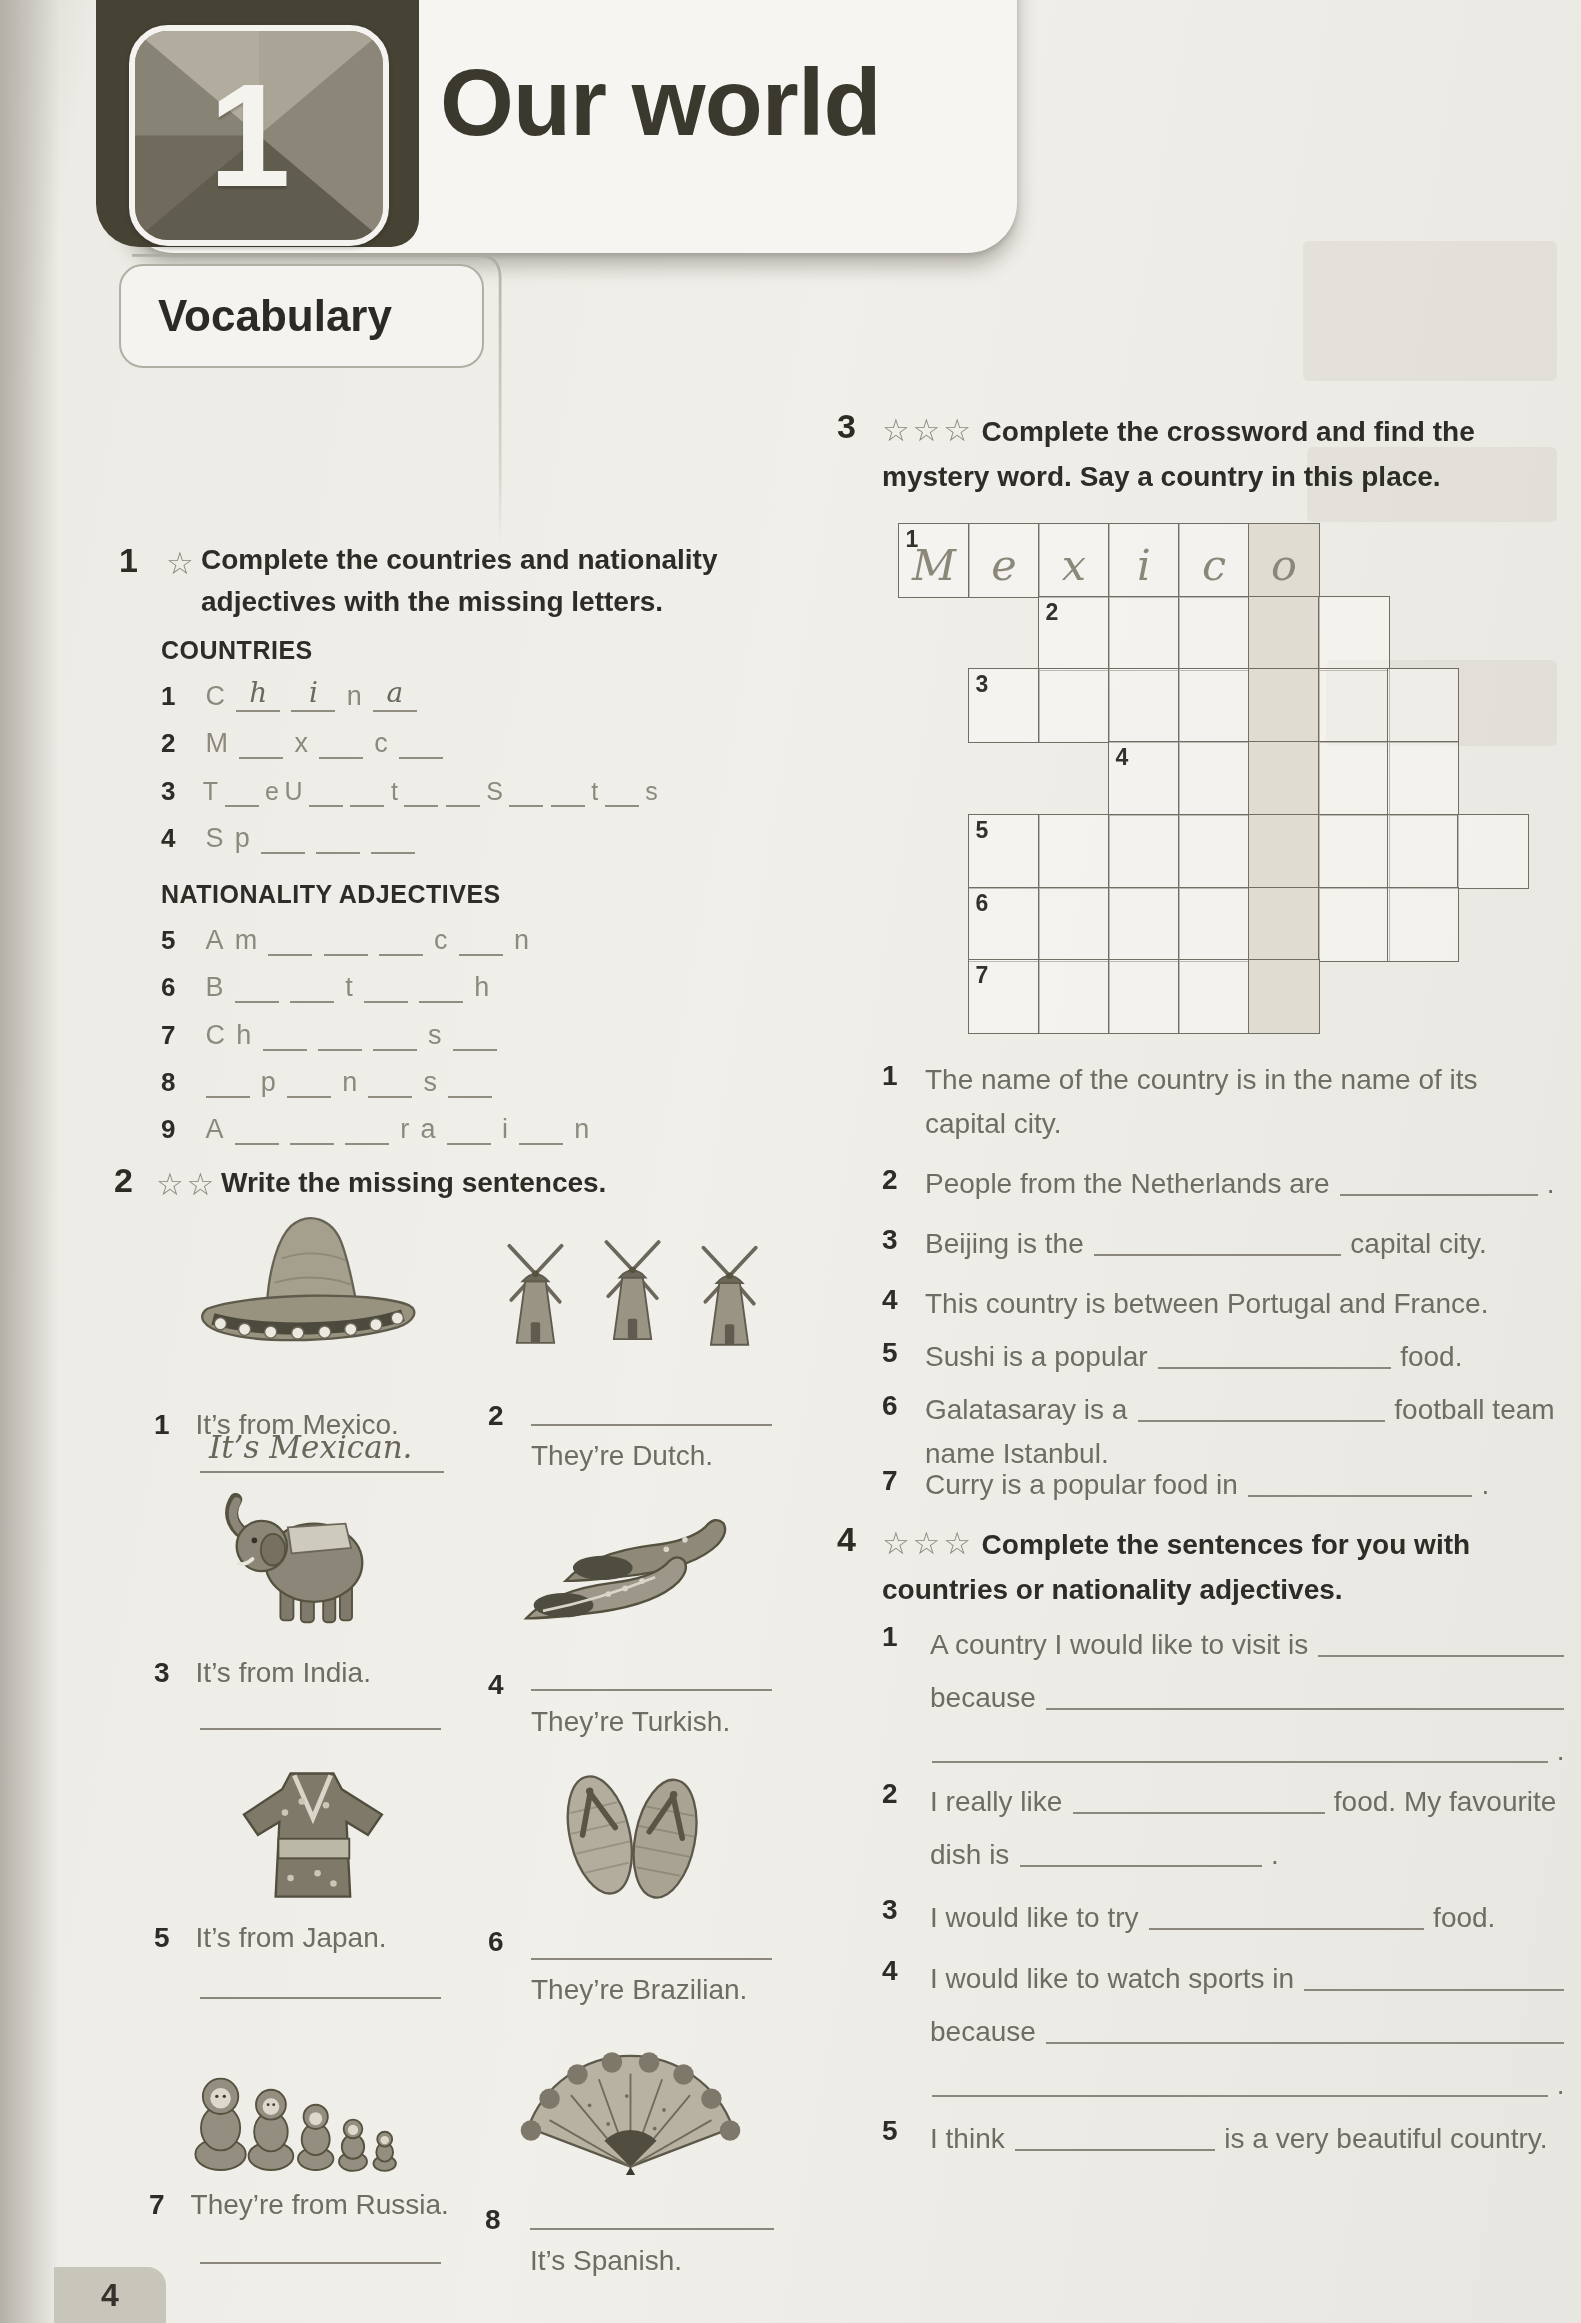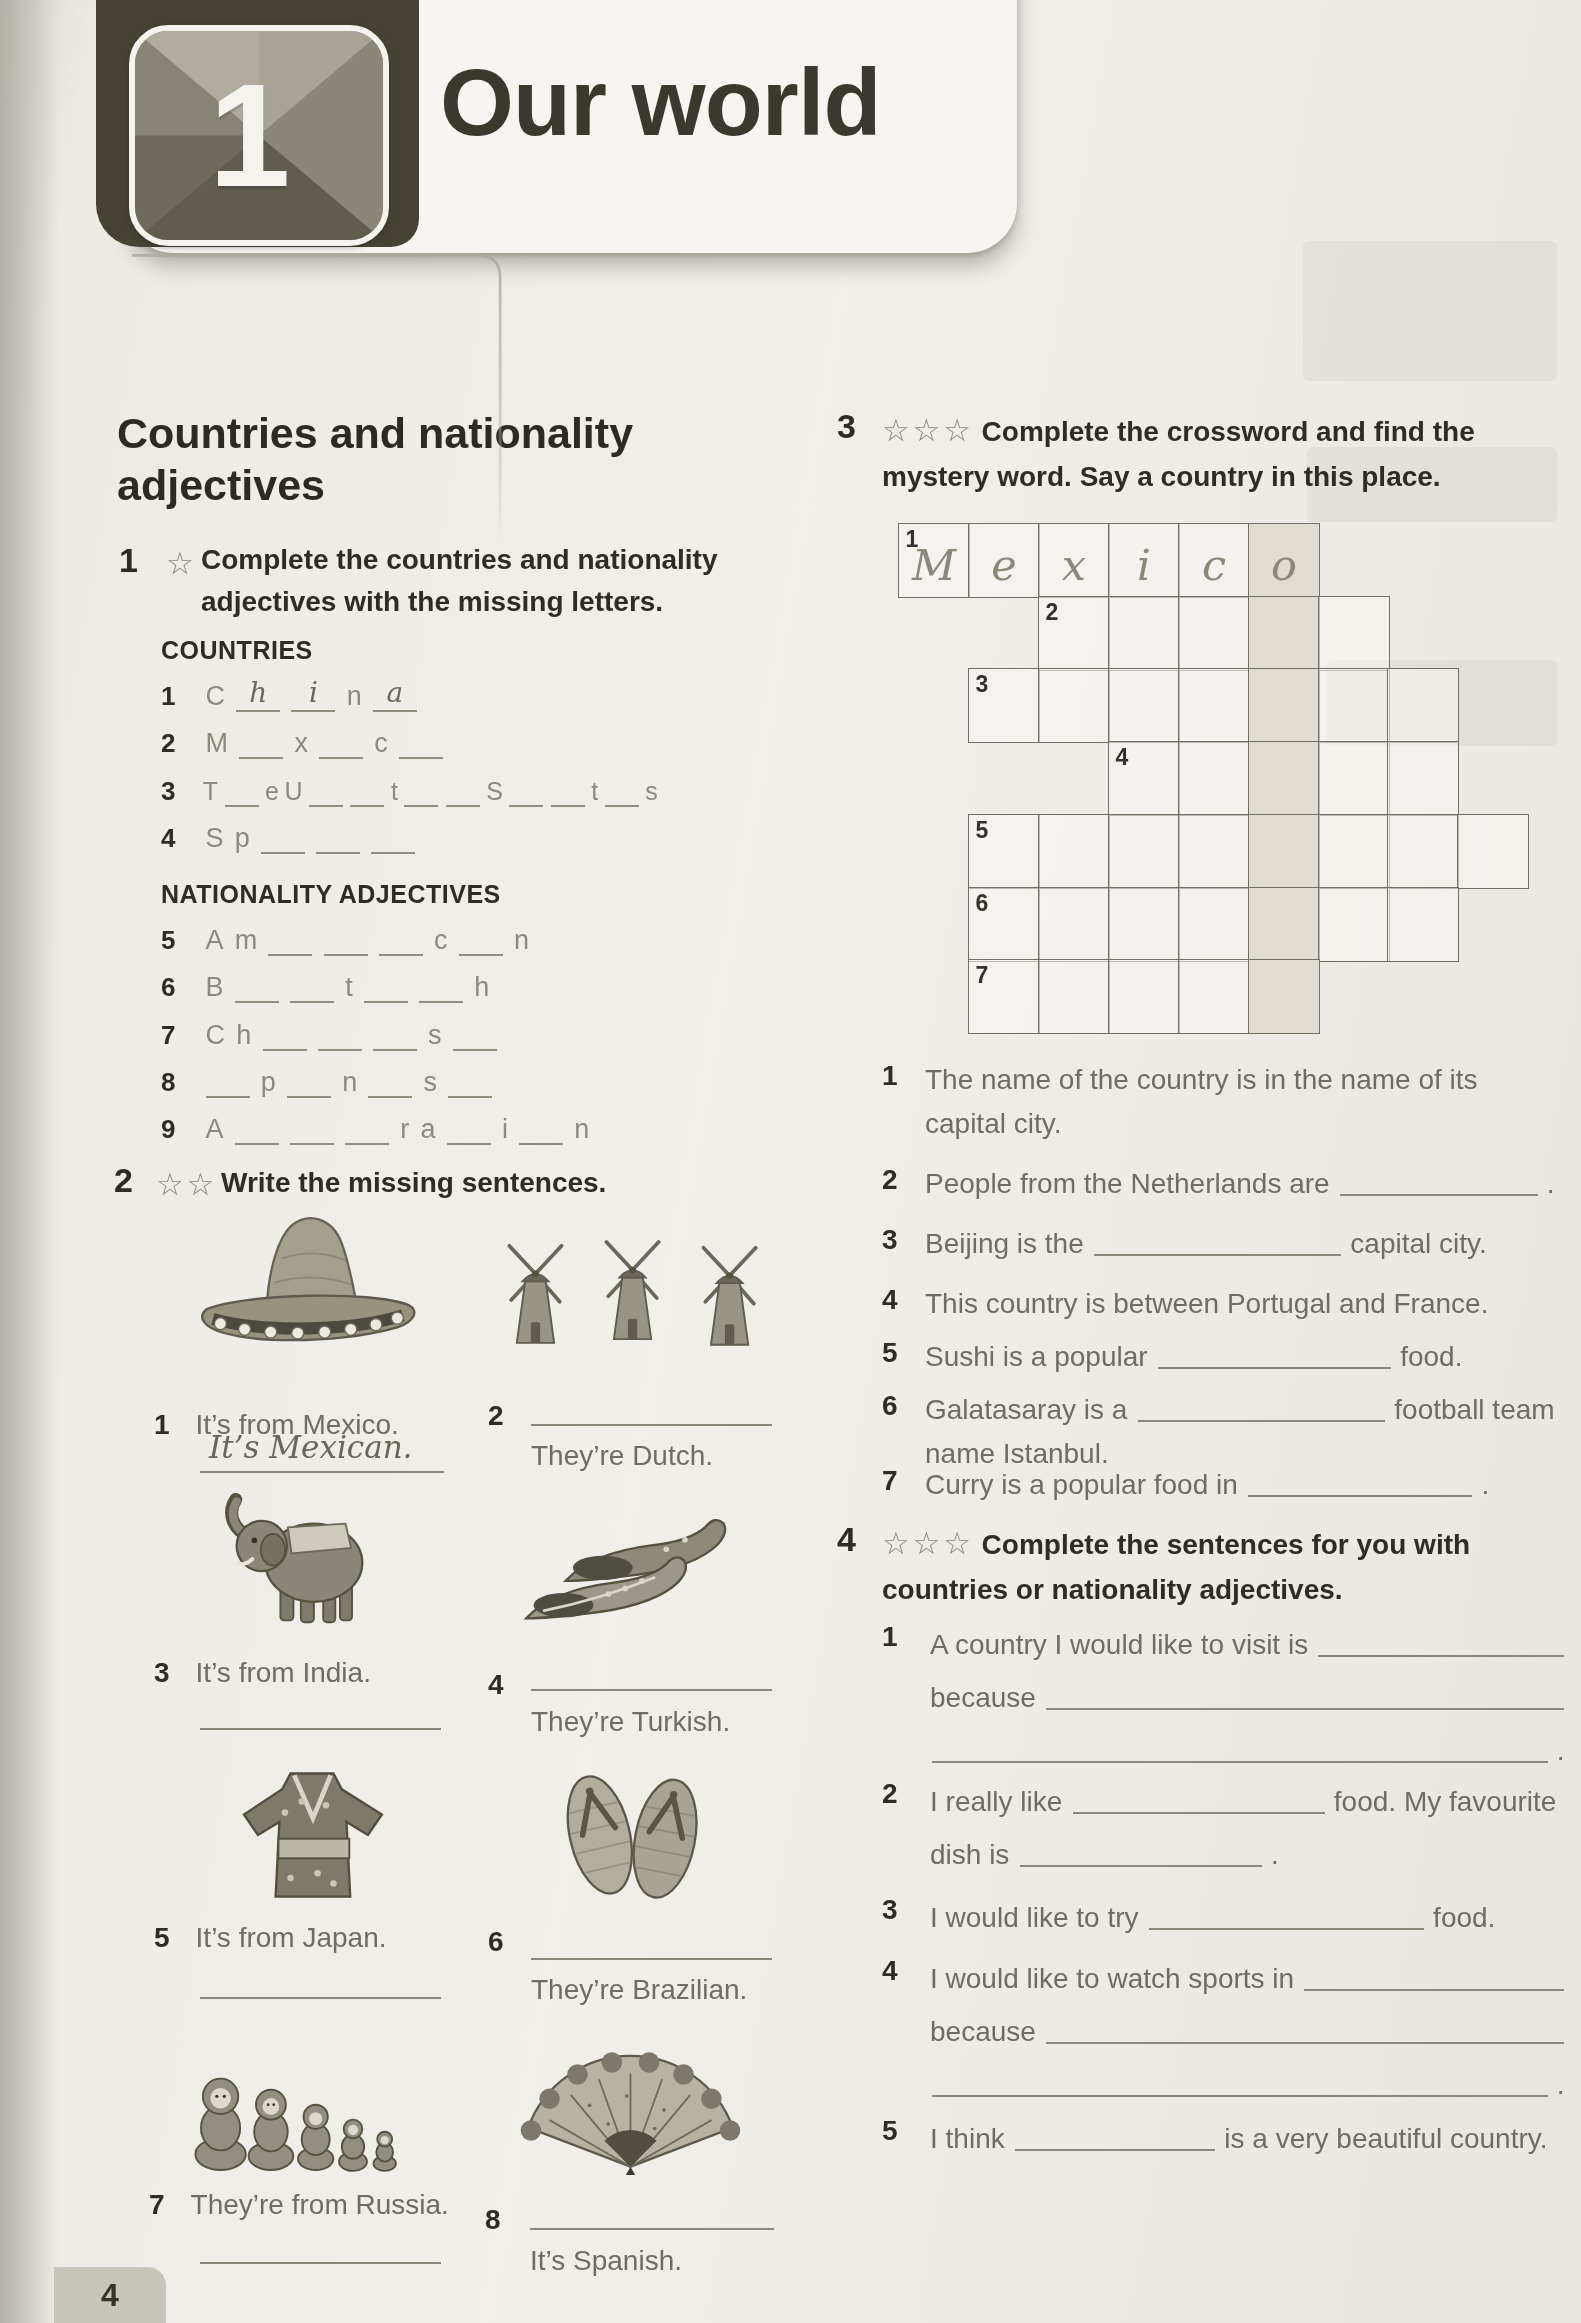--- a/index.html
+++ b/index.html
@@ -110,32 +110,34 @@
     <svg viewBox="0 0 252 208" preserveAspectRatio="none">
       <polygon points="0,0 252,0 126,104" fill="#a9a496"></polygon>
       <polygon points="0,0 0,208 126,104" fill="#6f6a5b"></polygon>
       <polygon points="252,0 252,208 126,104" fill="#8b8677"></polygon>
       <polygon points="0,208 252,208 126,104" fill="#615d4e"></polygon>
       <polygon points="0,0 126,0 126,104 0,104" fill="#c3bfb3" opacity="0.30"></polygon>
     </svg>
     <div class="unit-num">1</div>
   </div>
   <h1 class="page-title" style="margin:0;position:absolute;">Our world</h1>
+  <div class="vocab-box">
+    <span>Vocabulary</span>
+  </div>
   <svg class="outline-seg" width="410" height="308" viewBox="0 0 440 330">
     <defs>
         <linearGradient id="fade" x1="0" y1="0" x2="0" y2="1">
       <stop offset="0" stop-color="#aca99f" stop-opacity=".85"></stop>
       <stop offset=".75" stop-color="#aca99f" stop-opacity=".35"></stop>
       <stop offset="1" stop-color="#aca99f" stop-opacity="0"></stop>
     </linearGradient>
       </defs>
     <path d="M14,12 H385 Q409,12 409,36 V322" fill="none" stroke="url(#fade)" stroke-width="3"></path>
   </svg>
 
-  <h2 class="col-heading" style="margin:0;">Countries and nationality adjectives</h2>
 
   <div id="ex1">
     <span class="exnum">1</span>
     <span class="star">☆</span>
     <div class="ex-instr">Complete the countries and nationality adjectives with the missing letters.</div>
     <div class="sublabel" id="lbl-countries">COUNTRIES</div>
     <div id="list-countries">
         <div class="ex1-row">
           <div class="rn">1</div>
           <div class="lt">C</div>

